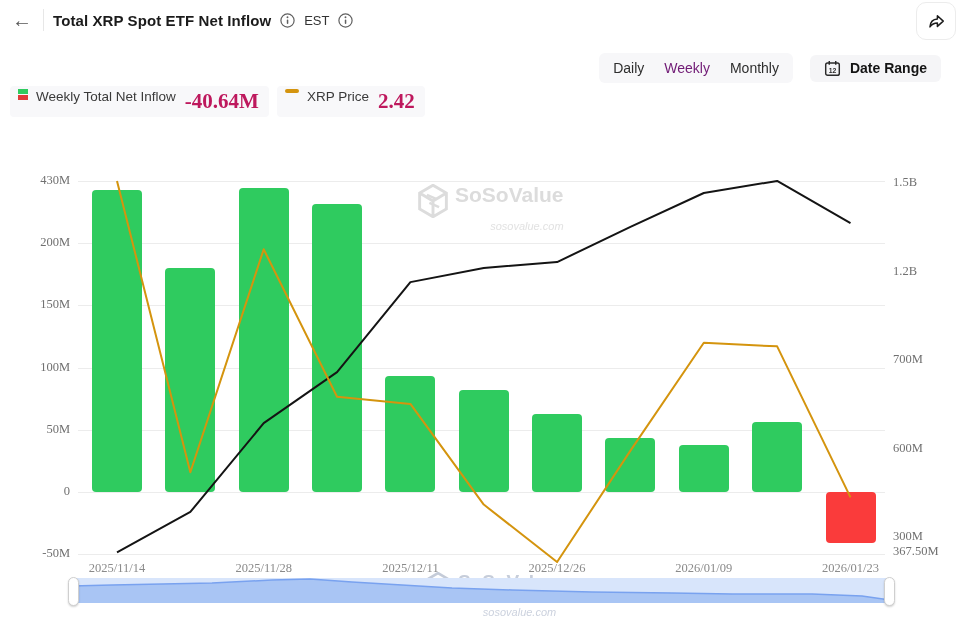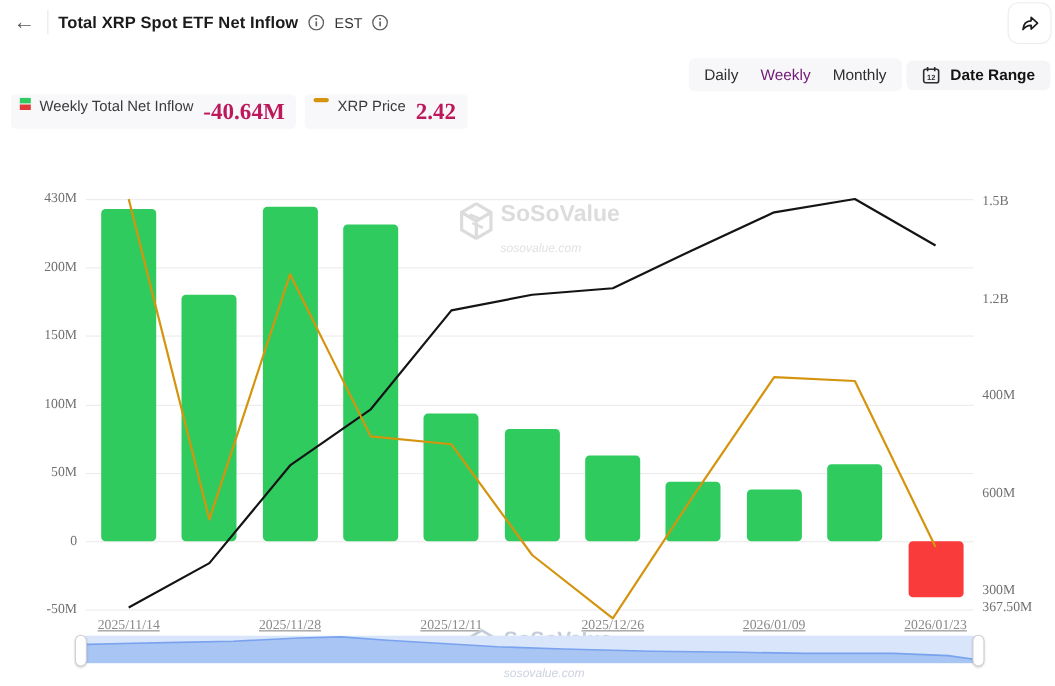--- a/index.html
+++ b/index.html
@@ -9,46 +9,46 @@
   #header{position:absolute;left:10px;top:6px;height:28px;display:flex;align-items:center;gap:9px;}
   .back-arrow{font-size:20px;color:#555;line-height:1;padding:0 2px;cursor:pointer;}
   .hdr-divider{width:1px;height:22px;background:#e7e7e7;}
   .page-title{font-size:15px;font-weight:700;color:#1b1b1b;letter-spacing:.1px;}
   .info-ic{display:inline-flex;}
   .est{font-size:13px;color:#333;}
   
   #share-btn{position:absolute;left:916px;top:2px;width:38px;height:36px;border:1px solid #ececec;
              border-radius:10px;background:#fff;display:flex;align-items:center;justify-content:center;cursor:pointer;}
   
-  #controls{position:absolute;top:53px;right:4px;display:flex;gap:4px;align-items:center;}
+  #controls{position:absolute;top:53px;right:18px;display:flex;gap:17px;align-items:center;}
   .tab-group{display:flex;align-items:center;background:#f7f7f9;border-radius:6px;padding:3px 4px;}
   .tab{font-size:14px;color:#2e2e2e;padding:4px 10px;cursor:pointer;border-radius:5px;}
   .tab.sel{color:#f0502f;}
   .date-range{display:flex;align-items:center;gap:9px;background:#f5f5f7;border-radius:6px;
               padding:5px 14px;font-size:14px;font-weight:700;color:#141414;cursor:pointer;}
   
   #legend{position:absolute;left:10px;top:86px;display:flex;gap:8px;align-items:center;}
   .lg-item{display:flex;align-items:flex-start;gap:8px;background:#f8f8fa;border-radius:4px;
            padding:3px 10px 3px 8px;cursor:pointer;}
   .lg-label{font-size:13.5px;color:#3a3a3a;}
   .lg-value{font-size:21px;font-weight:700;color:#be185d;margin-left:1px;font-family:Liberation Serif, serif;}
   .sw-col{display:flex;flex-direction:column;gap:1.5px;}
   .sw-sq{width:10px;height:4.5px;}
   .sw-dash{width:14px;height:4px;border-radius:2px;}
   
   .gridline{position:absolute;left:78px;width:807px;height:1px;background:#ececec;}
   .ax-l{position:absolute;left:0;width:70px;text-align:right;font-family:"Liberation Serif",serif;
         font-size:12.5px;color:#707070;}
   .ax-r{position:absolute;left:893px;font-family:"Liberation Serif",serif;font-size:12.5px;color:#707070;}
   .ax-x{position:absolute;transform:translateX(-50%);font-family:"Liberation Serif",serif;
-        font-size:12.5px;color:#8a8a8a;white-space:nowrap;text-decoration:underline;}
+        font-size:12.5px;color:#8a8a8a;white-space:nowrap;}
   .bar{position:absolute;width:50px;border-radius:4px;}
   #lines-svg{position:absolute;left:0;top:0;pointer-events:none;}
   
-  .wm{position:absolute;display:flex;align-items:flex-start;gap:7px;pointer-events:none;}
+  .wm{position:absolute;display:flex;align-items:flex-start;gap:7px;pointer-events:none;text-align:right;}
   .wm-name{font-size:21px;font-weight:700;color:#dcdcdc;line-height:1;}
   .wm-dom{font-size:11px;color:#e2e2e2;margin-top:15px;font-style:italic;}
   
   #slider{position:absolute;left:72px;top:578px;width:818px;height:25px;background:#d8e5fb;border-radius:5px;}
   .handle{position:absolute;top:577px;width:9px;height:27px;background:#fff;border:1px solid #cfcfcf;
           border-radius:9px;box-shadow:0 1px 2px rgba(0,0,0,.18);cursor:ew-resize;}
 </style>
 </head>
 <body>
 
@@ -128,21 +128,21 @@
       <div class="gridline" style="top: 367.53px;"></div>
       <div class="ax-l" style="top: 359.53px;">100M</div>
       <div class="gridline" style="top: 429.765px;"></div>
       <div class="ax-l" style="top: 421.765px;">50M</div>
       <div class="gridline" style="top: 492px;"></div>
       <div class="ax-l" style="top: 484px;">0</div>
       <div class="gridline" style="top: 554.235px;"></div>
       <div class="ax-l" style="top: 546.235px;">-50M</div>
       <div class="ax-r" style="top: 175px;">1.5B</div>
       <div class="ax-r" style="top: 263.501px;">1.2B</div>
-      <div class="ax-r" style="top: 352.002px;">400M</div>
+      <div class="ax-r" style="top: 352.002px;">700M</div>
       <div class="ax-r" style="top: 440.502px;">600M</div>
       <div class="ax-r" style="top: 529.003px;">300M</div>
       <div class="ax-r" style="top: 544.296px;">367.50M</div>
       <div class="bar" style="left: 92px; top: 189.538px; height: 302.462px; background: rgb(47, 203, 95);"></div>
       <div class="bar" style="left: 165.35px; top: 267.954px; height: 224.046px; background: rgb(47, 203, 95);"></div>
       <div class="bar" style="left: 238.7px; top: 188.293px; height: 303.707px; background: rgb(47, 203, 95);"></div>
       <div class="bar" style="left: 312.05px; top: 204.474px; height: 287.526px; background: rgb(47, 203, 95);"></div>
       <div class="bar" style="left: 385.4px; top: 376.243px; height: 115.757px; background: rgb(47, 203, 95);"></div>
       <div class="bar" style="left: 458.75px; top: 389.935px; height: 102.065px; background: rgb(47, 203, 95);"></div>
       <div class="bar" style="left: 532.1px; top: 413.584px; height: 78.4161px; background: rgb(47, 203, 95);"></div>

